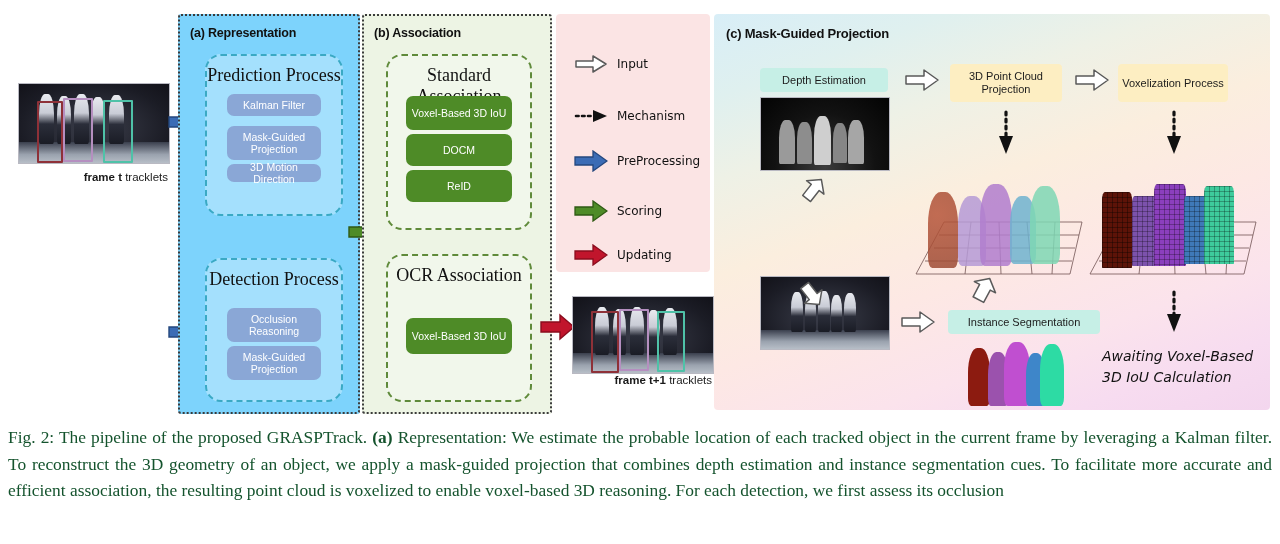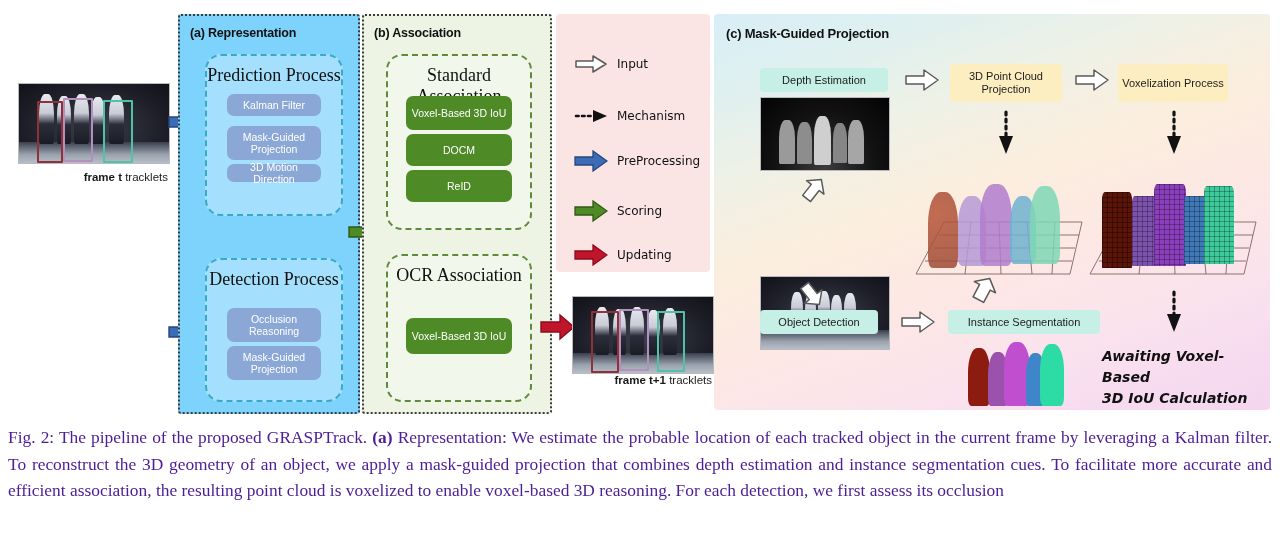--- a/index.html
+++ b/index.html
@@ -90,21 +90,21 @@
   .tag-teal{background:#c6efe6;}
   .tag-yellow{background:#fdeec2;}
 
   .sil{position:absolute;border-radius:42% 42% 14% 14%;}
   .grid-plate{position:absolute;}
 
   
   .caption{
     position:absolute;left:8px;top:424px;width:1264px;
     font-family:"Liberation Serif", serif;
-    font-size:17.4px;line-height:26.5px;color:#4c1d95;
+    font-size:17.4px;line-height:26.5px;color:#14532d;
     text-align:justify;
   }
   .caption b{font-weight:bold;}
 </style>
 </head>
 <body>
 
 <div class="fig">
 
   <div class="abs" style="left:18px;top:83px;width:150px;">
@@ -258,21 +258,20 @@
       <div class="person" style="left:70px;width:11px;height:37px;"></div>
       <div class="person" style="left:83px;width:12px;height:39px;"></div>
     </div>
 
     <svg class="abs" style="left:84px;top:266px;" width="28" height="30" viewBox="0 0 28 30">
       <g transform="rotate(52 14 15)">
         <path d="M2 10 H16 V4 L26 15 L16 26 V20 H2 Z" fill="#ffffff" stroke="#5a5a5a" stroke-width="1.5" stroke-linejoin="round"></path>
       </g>
     </svg>
 
-    <div class="tagbox tag-teal abs" style="left:46px;top:296px;width:118px;height:24px;">Object Detection</div>
 
     <svg class="abs" style="left:186px;top:296px;" width="36" height="24" viewBox="0 0 36 24">
       <path d="M2 8 H20 V2 L34 12 L20 22 V16 H2 Z" fill="#ffffff" stroke="#5a5a5a" stroke-width="1.5" stroke-linejoin="round"></path>
     </svg>
 
     <div class="tagbox tag-teal abs" style="left:234px;top:296px;width:152px;height:24px;">Instance Segmentation</div>
     <div class="abs" style="left:252px;top:326px;width:120px;height:66px;">
       <div class="sil" style="left:2px;bottom:0;width:22px;height:58px;background:#8c1b10;"></div>
       <div class="sil" style="left:22px;bottom:0;width:20px;height:54px;background:#9b52ad;"></div>
       <div class="sil" style="left:38px;bottom:0;width:26px;height:64px;background:#c04fd0;"></div>
@@ -335,21 +334,21 @@
       <div class="abs" style="left:68px;bottom:16px;width:32px;height:82px;background:#8b3fbd;background-image:linear-gradient(#00000044 1px,transparent 1px),linear-gradient(90deg,#00000044 1px,transparent 1px);background-size:5px 5px;border-radius:10% 10% 2% 2%;"></div>
       <div class="abs" style="left:98px;bottom:18px;width:26px;height:68px;background:#3f79b8;background-image:linear-gradient(#00000044 1px,transparent 1px),linear-gradient(90deg,#00000044 1px,transparent 1px);background-size:5px 5px;border-radius:10% 10% 2% 2%;"></div>
       <div class="abs" style="left:118px;bottom:18px;width:30px;height:78px;background:#3ecb9c;background-image:linear-gradient(#00000044 1px,transparent 1px),linear-gradient(90deg,#00000044 1px,transparent 1px);background-size:5px 5px;border-radius:10% 10% 2% 2%;"></div>
     </div>
 
     <svg class="abs" style="left:450px;top:276px;" width="20" height="44" viewBox="0 0 20 44">
       <line x1="10" y1="2" x2="10" y2="26" stroke="#111" stroke-width="3.2" stroke-dasharray="3 4" stroke-linecap="round"></line>
       <path d="M3 24 L17 24 L10 42 Z" fill="#111"></path>
     </svg>
 
-    <div class="abs hand" style="left:388px;top:332px;width:170px;font-size:14px;font-weight:bold;color:#111;line-height:21px;">
+    <div class="abs hand" style="left:388px;top:332px;width:170px;font-size:14px;font-weight:normal;color:#111;line-height:21px;">
       <div>Awaiting Voxel-Based</div>
       <div>3D IoU Calculation</div>
     </div>
   </div>
 
 </div>
 
 <div class="caption">
   <span>Fig. 2: The pipeline of the proposed GRASPTrack. </span><b>(a)</b><span> Representation: We estimate the probable location of each tracked object in the current frame by leveraging a Kalman filter. To reconstruct the 3D geometry of an object, we apply a mask-guided projection that combines depth estimation and instance segmentation cues. To facilitate more accurate and efficient association, the resulting point cloud is voxelized to enable voxel-based 3D reasoning. For each detection, we first assess its occlusion</span>
 </div>

